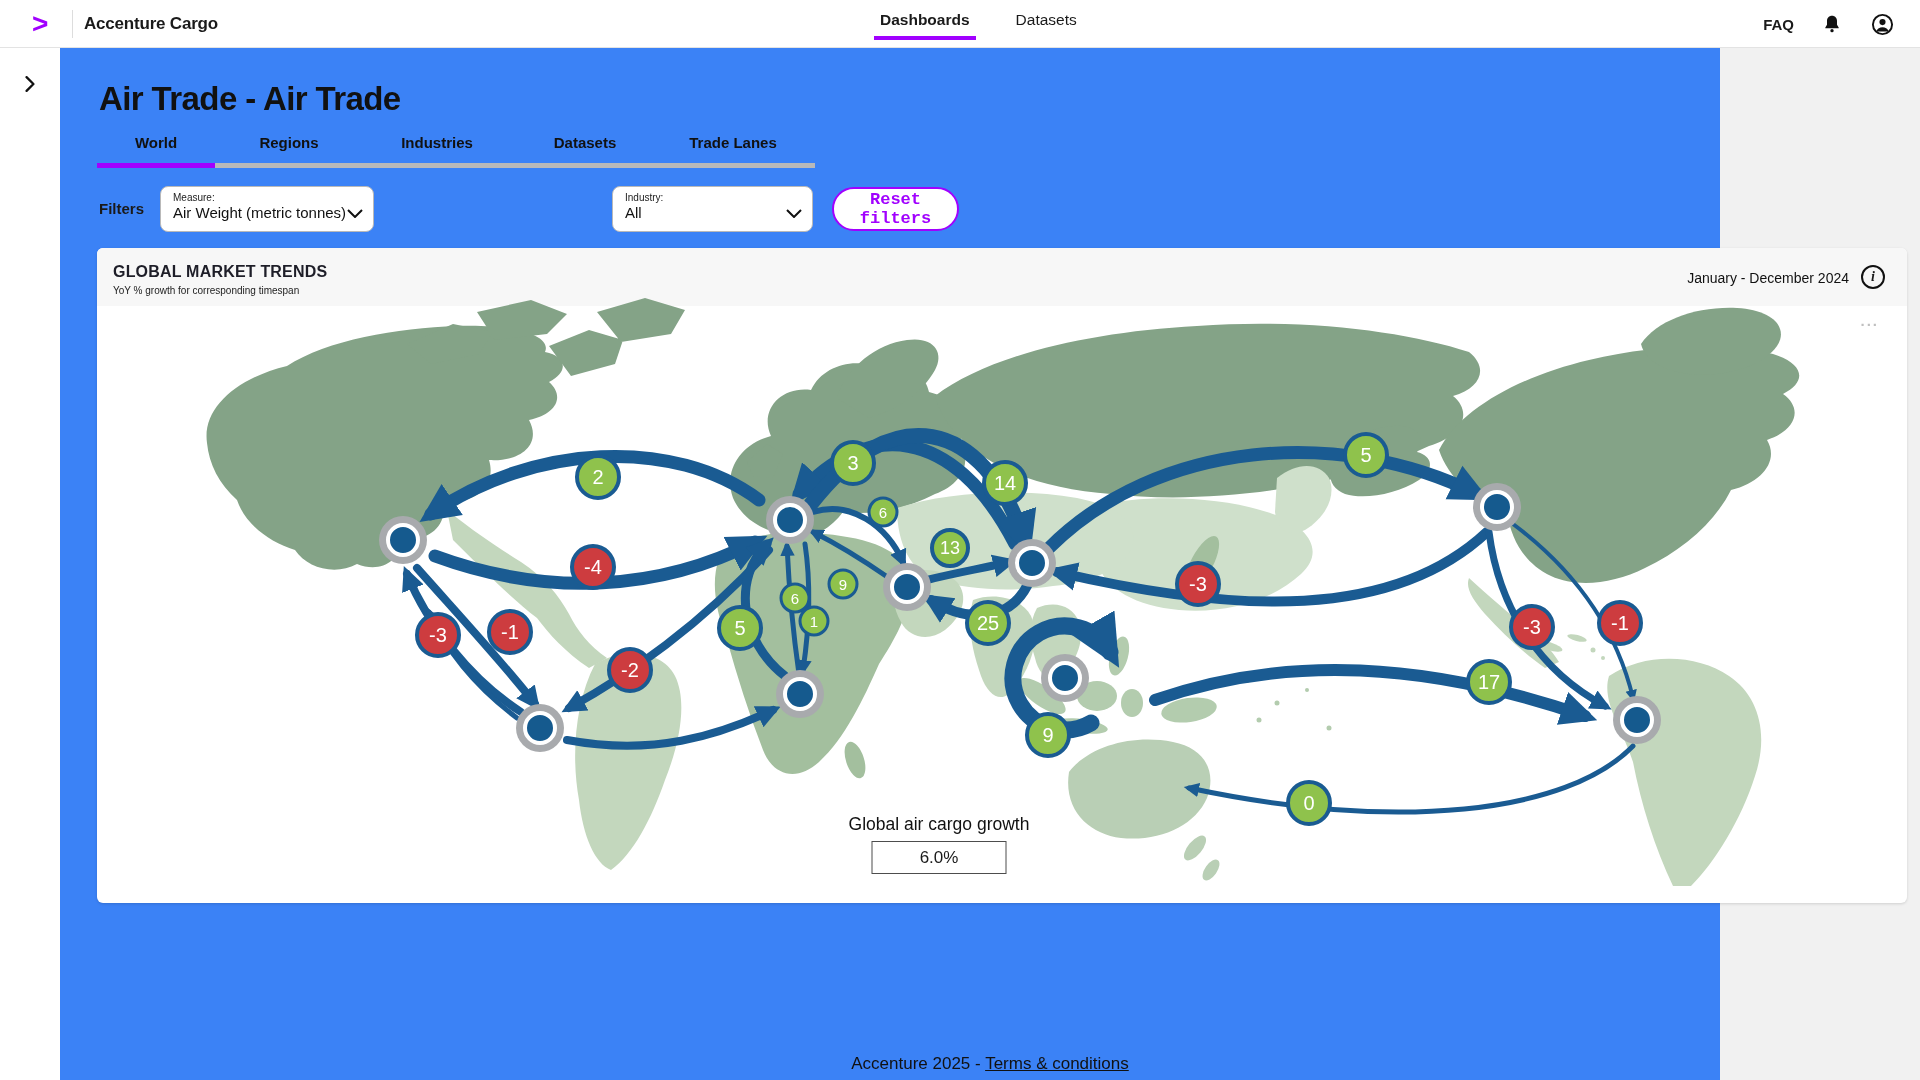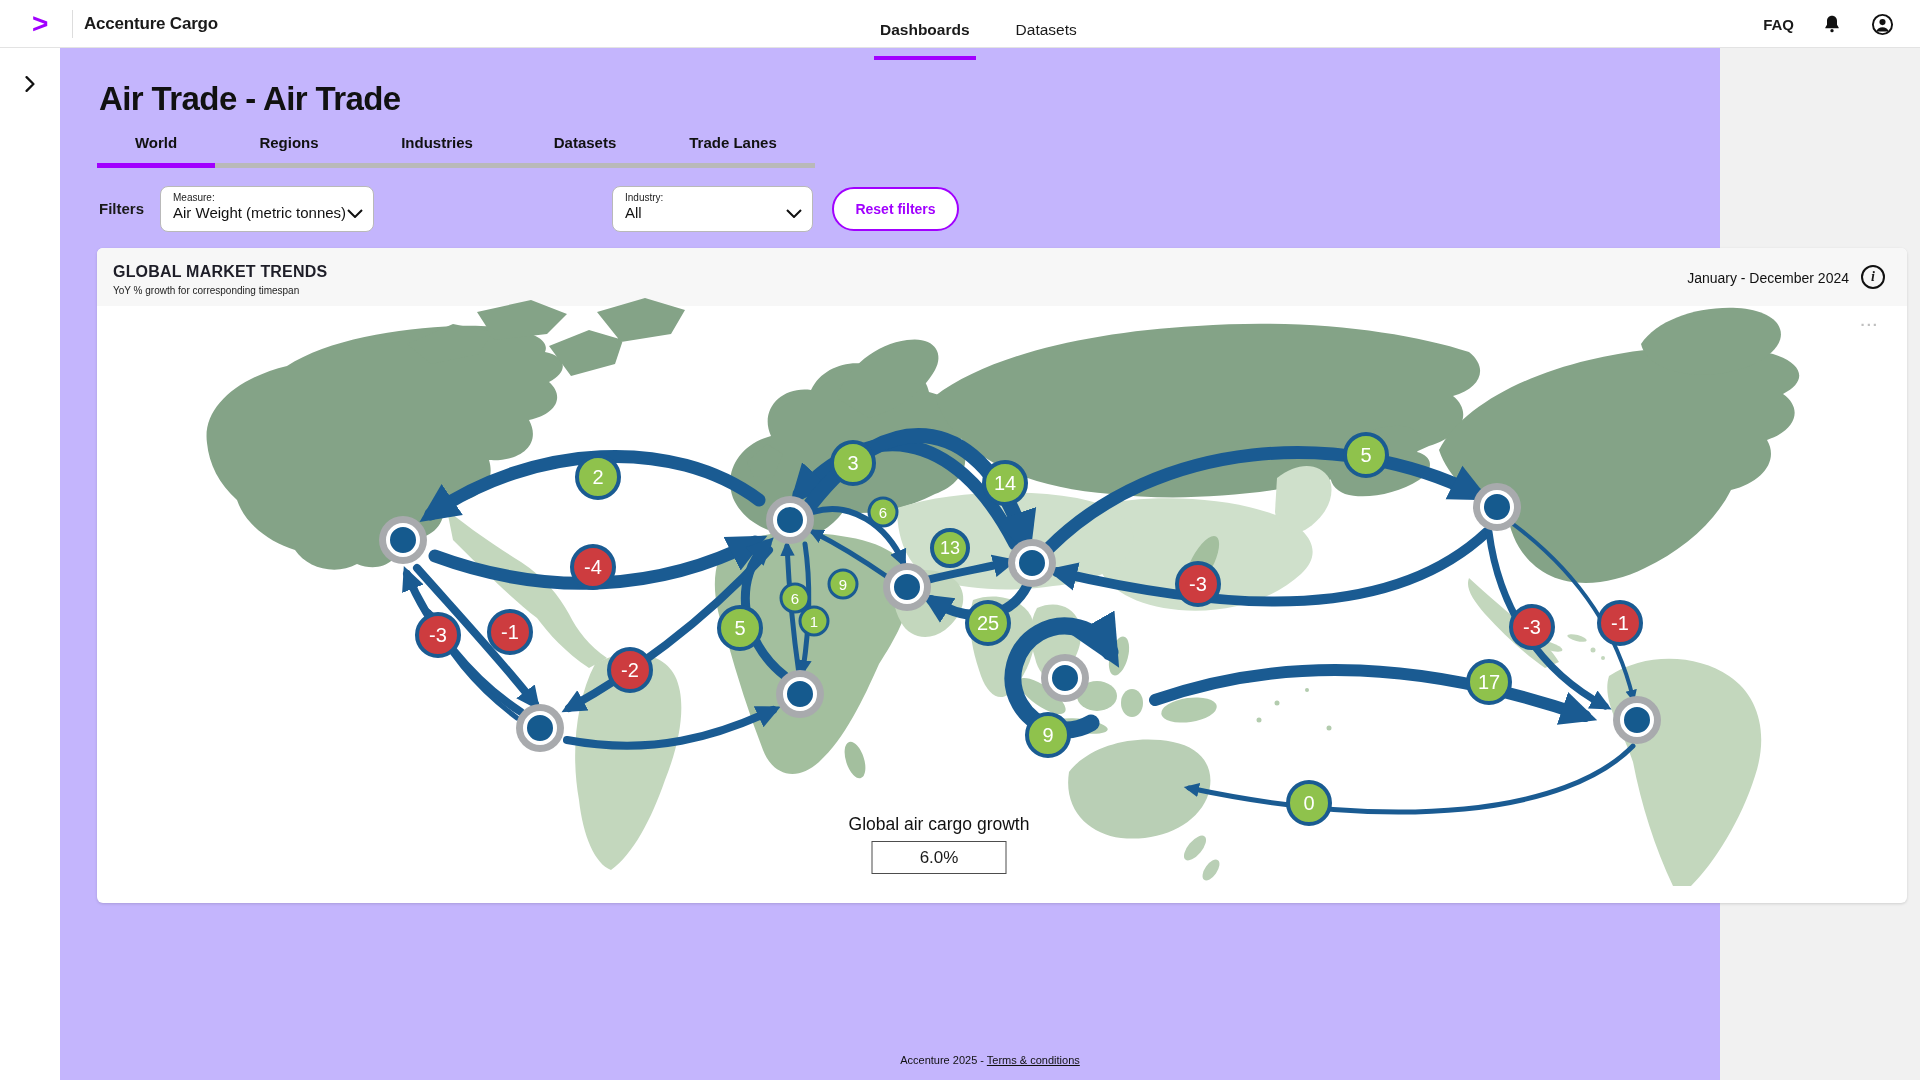--- a/index.html
+++ b/index.html
@@ -6,56 +6,56 @@
   html,body { width:1920px; height:1080px; overflow:hidden; background:#f1f1f1;
               font-family:"Liberation Sans", sans-serif; color:#1a1a1a; }
 
   
   .topnav { position:absolute; top:0; left:0; width:1920px; height:48px; background:#fff;
             border-bottom:1px solid #e3e3e3; z-index:40; }
   .logo-sym { position:absolute; left:32px; top:8px; font-size:28px; font-weight:800; color:#a100ff; }
   .nav-divider { position:absolute; left:72px; top:10px; width:1px; height:28px; background:#ddd; }
   .brand { position:absolute; left:84px; top:14px; font-size:17px; font-weight:800; letter-spacing:-0.2px; }
   .nav-tabs { position:absolute; left:880px; top:0; height:48px; display:flex; gap:46px; }
-  .nav-tab { position:relative; height:60px; display:flex; align-items:center; font-size:15.5px; cursor:pointer; }
+  .nav-tab { position:relative; height:40px; display:flex; align-items:center; font-size:15.5px; cursor:pointer; }
   .nav-tab.active { font-weight:800; }
   .nav-tab.active .nav-underline { position:absolute; left:-6px; right:-6px; bottom:0; height:4px; background:#a100ff; }
   .nav-right { position:absolute; right:26px; top:0; height:48px; display:flex; align-items:center; gap:26px; }
   .faq { font-size:15px; font-weight:800; cursor:pointer; }
   .icon-btn { width:24px; height:24px; display:flex; align-items:center; justify-content:center; cursor:pointer; }
 
   
   .sidebar { position:absolute; top:48px; left:0; width:60px; height:1032px; background:#fff; z-index:30; }
   .sidebar-toggle { position:absolute; top:24px; left:18px; width:24px; height:24px; cursor:pointer;
                     display:flex; align-items:center; justify-content:center; }
 
   
-  .main { position:absolute; top:48px; left:60px; width:1660px; height:1032px; background:#c4b5fd; }
+  .main { position:absolute; top:48px; left:60px; width:1660px; height:1032px; background:#3b82f6; }
   .page-title { position:absolute; left:39px; top:32px; font-size:33px; font-weight:800; letter-spacing:-0.6px; color:#111; }
 
   .page-tabs { position:absolute; left:37px; top:86px; width:718px; display:flex; }
   .page-tab { width:148px; text-align:center; font-size:15px; font-weight:800; color:#111; cursor:pointer; }
   .page-tab:first-child { width:118px; }
   .tab-bar { position:absolute; left:37px; top:115px; width:718px; height:5px; background:#b9b9b9; }
   .tab-bar-active { width:118px; height:5px; background:#a100ff; }
 
   
   .filters-label { position:absolute; left:39px; top:152px; font-size:15px; font-weight:800; }
   .dropdown { position:absolute; top:138px; height:46px; background:#fff; border:1px solid #b9b9b9;
               border-radius:8px; padding:5px 12px; cursor:pointer; }
   .dd-label { font-size:10px; color:#222; }
   .dd-value { font-size:15px; color:#111; margin-top:1px; white-space:nowrap; }
   .dd-chevron { position:absolute; right:10px; top:17px; }
   .dd-1 { left:100px; width:214px; }
   .dd-2 { left:330px; width:206px; }
   .dd-3 { left:552px; width:201px; }
   .reset-btn { position:absolute; left:772px; top:139px; width:127px; height:44px; background:#fff;
-               border:2px solid #a100ff; border-radius:24px; color:#a100ff; font-size:14px; font-weight:700;
+               border:2px solid #a100ff; border-radius:24px; color:#a100ff; font-size:17px; font-weight:700;
                display:flex; align-items:center; justify-content:center; cursor:pointer;
-               font-family:Liberation Sans, sans-serif; }
+               font-family:Liberation Mono, monospace; }
 
   
   .card { position:absolute; left:37px; top:200px; width:1810px; height:655px; background:#fff;
           border-radius:6px; box-shadow:0 1px 3px rgba(0,0,0,.14); overflow:hidden; }
   .card-head { position:absolute; left:0; top:0; right:0; height:58px; background:#f7f7f7; }
   .card-title { position:absolute; left:16px; top:15px; font-size:16px; font-weight:800; color:#1e1e28; letter-spacing:.2px; }
   .card-subtitle { position:absolute; left:16px; top:37px; font-size:10px; color:#222; font-weight:400; }
   .card-period { position:absolute; right:58px; top:22px; font-size:14px; color:#111; }
   .info-icon { position:absolute; right:22px; top:17px; width:24px; height:24px; border:2px solid #111;
                border-radius:50%; display:flex; align-items:center; justify-content:center;
@@ -76,21 +76,21 @@
   .badge.lg { width:46px; height:46px; font-size:20px; }
   .badge.md { width:40px; height:40px; font-size:18px; }
   .badge.sm { width:31px; height:31px; font-size:15px; border-width:3px; }
 
   .growth-label { position:absolute; left:842px; top:566px; transform:translateX(-50%); font-size:17.5px;
                   color:#111; z-index:3; white-space:nowrap; }
   .growth-box { position:absolute; left:842px; top:593px; transform:translateX(-50%); width:135px; height:33px;
                 border:1px solid #4d4d4d; background:#fff; display:flex; align-items:center; justify-content:center;
                 font-size:17px; z-index:3; }
 
-  .footer { position:absolute; left:0; top:1006px; width:1860px; text-align:center; font-size:11px; color:#111; }
+  .footer { position:absolute; left:0; top:1006px; width:1860px; text-align:center; font-size:17px; color:#111; }
   .footer a { color:#111; }
 </style>
 </head>
 <body>
 
 <div class="topnav">
   <div class="logo-sym">&gt;</div>
   <div class="nav-divider"></div>
   <div class="brand">Accenture Cargo</div>
 

